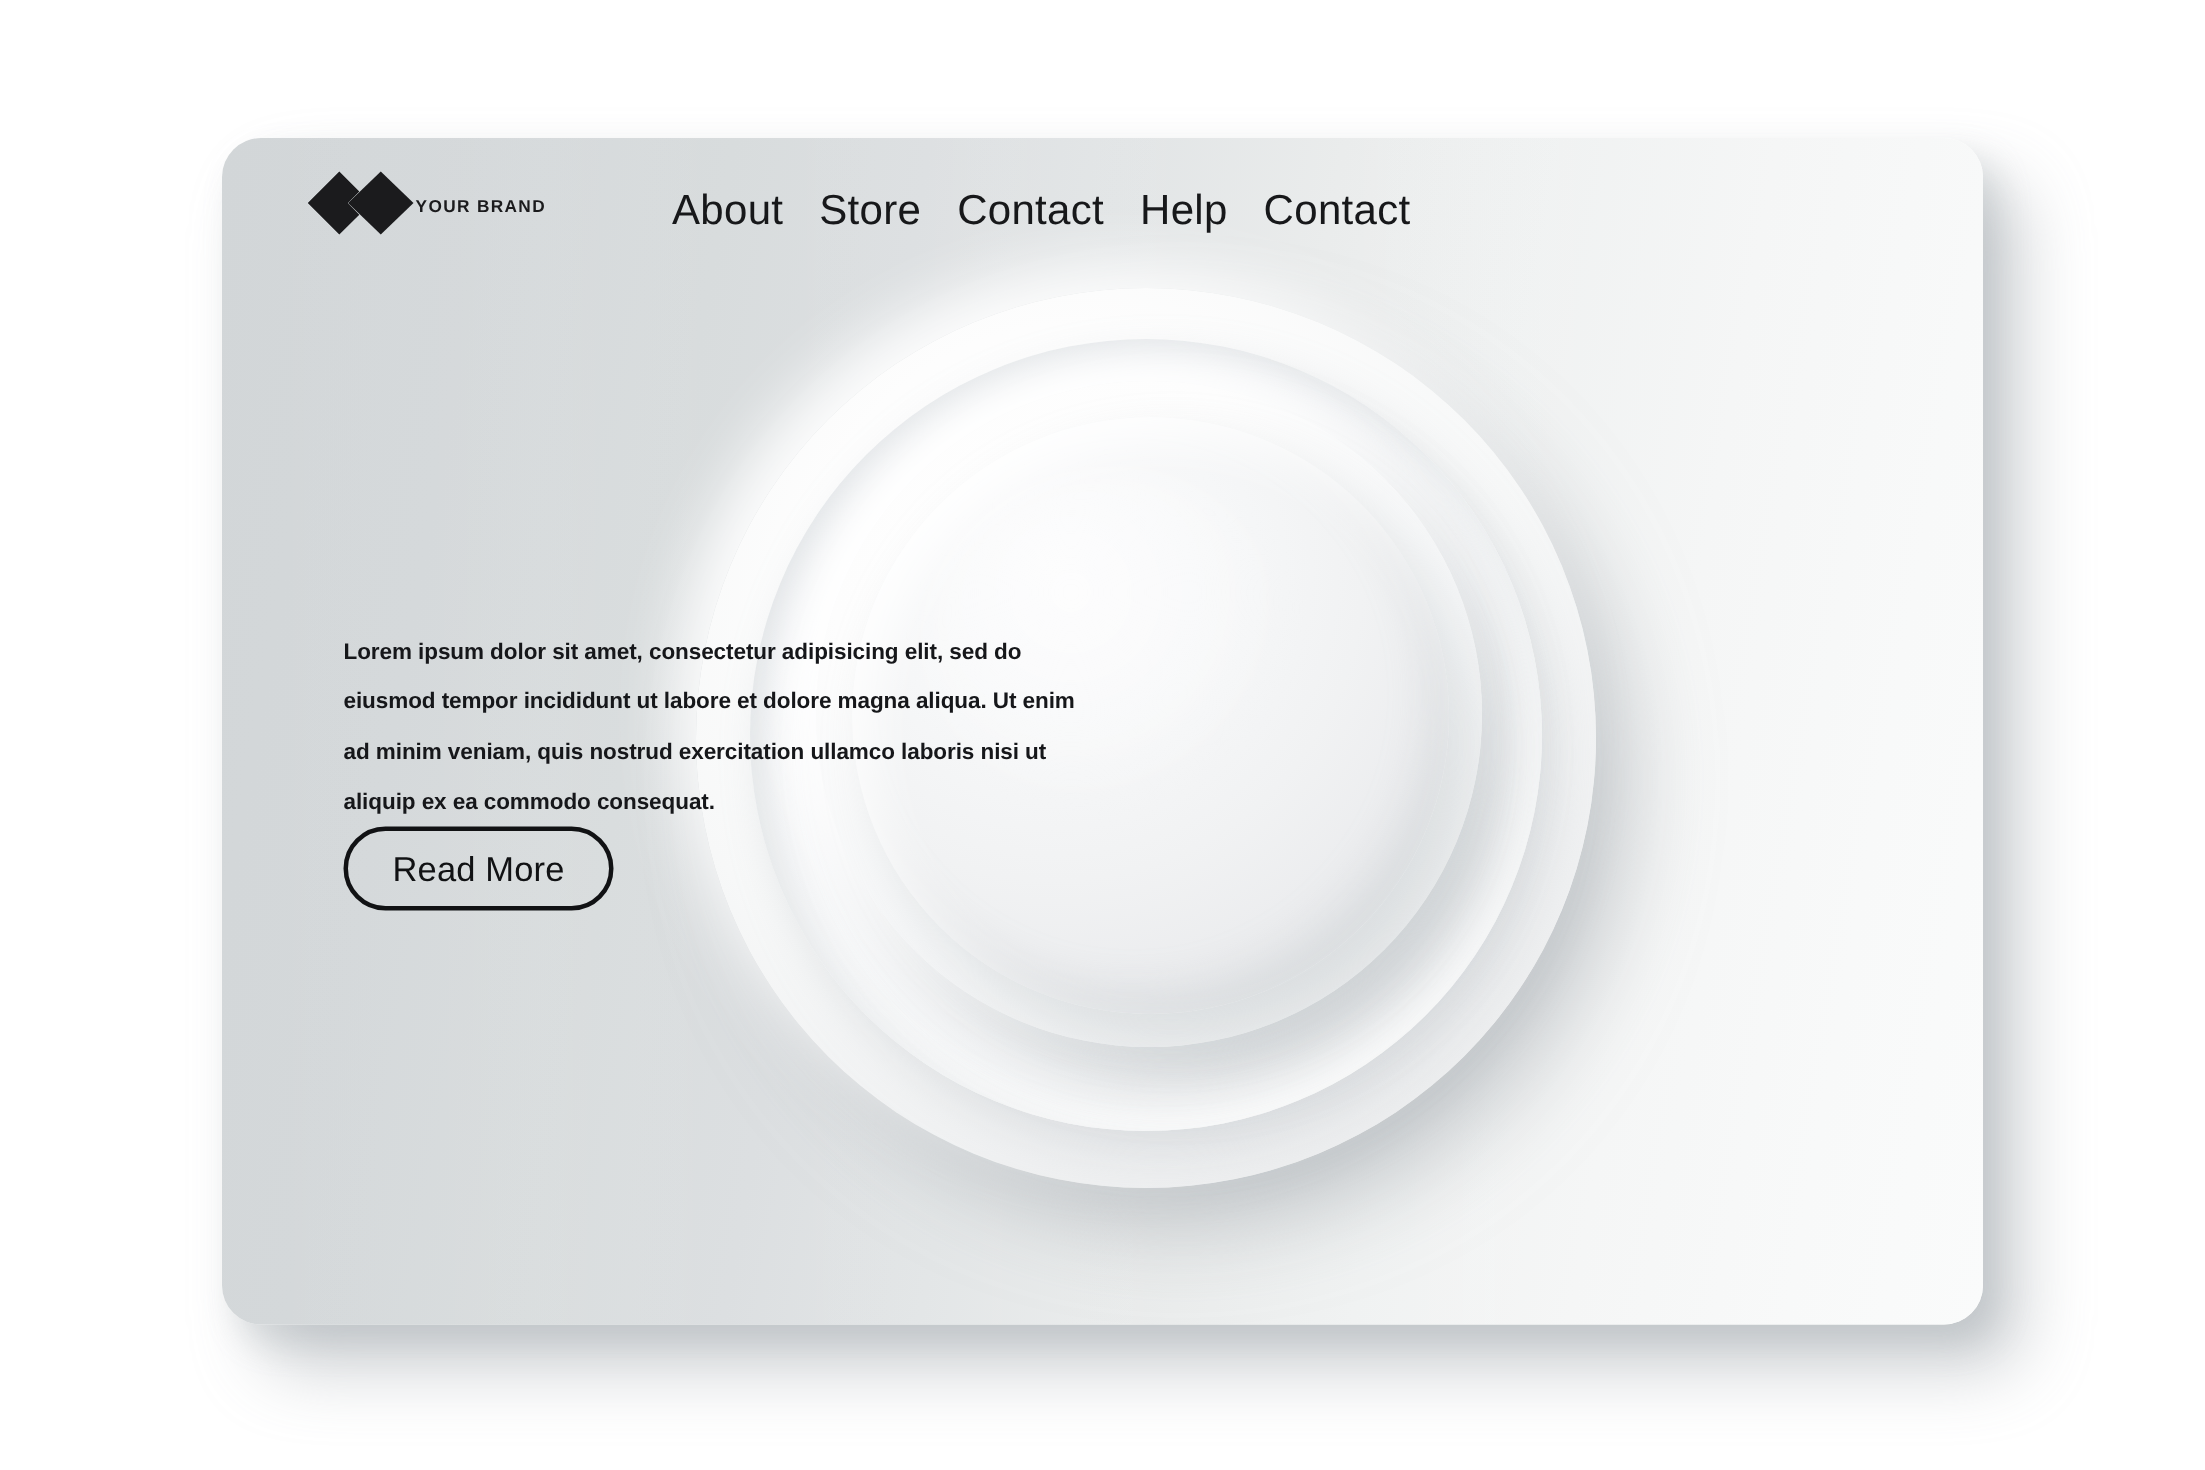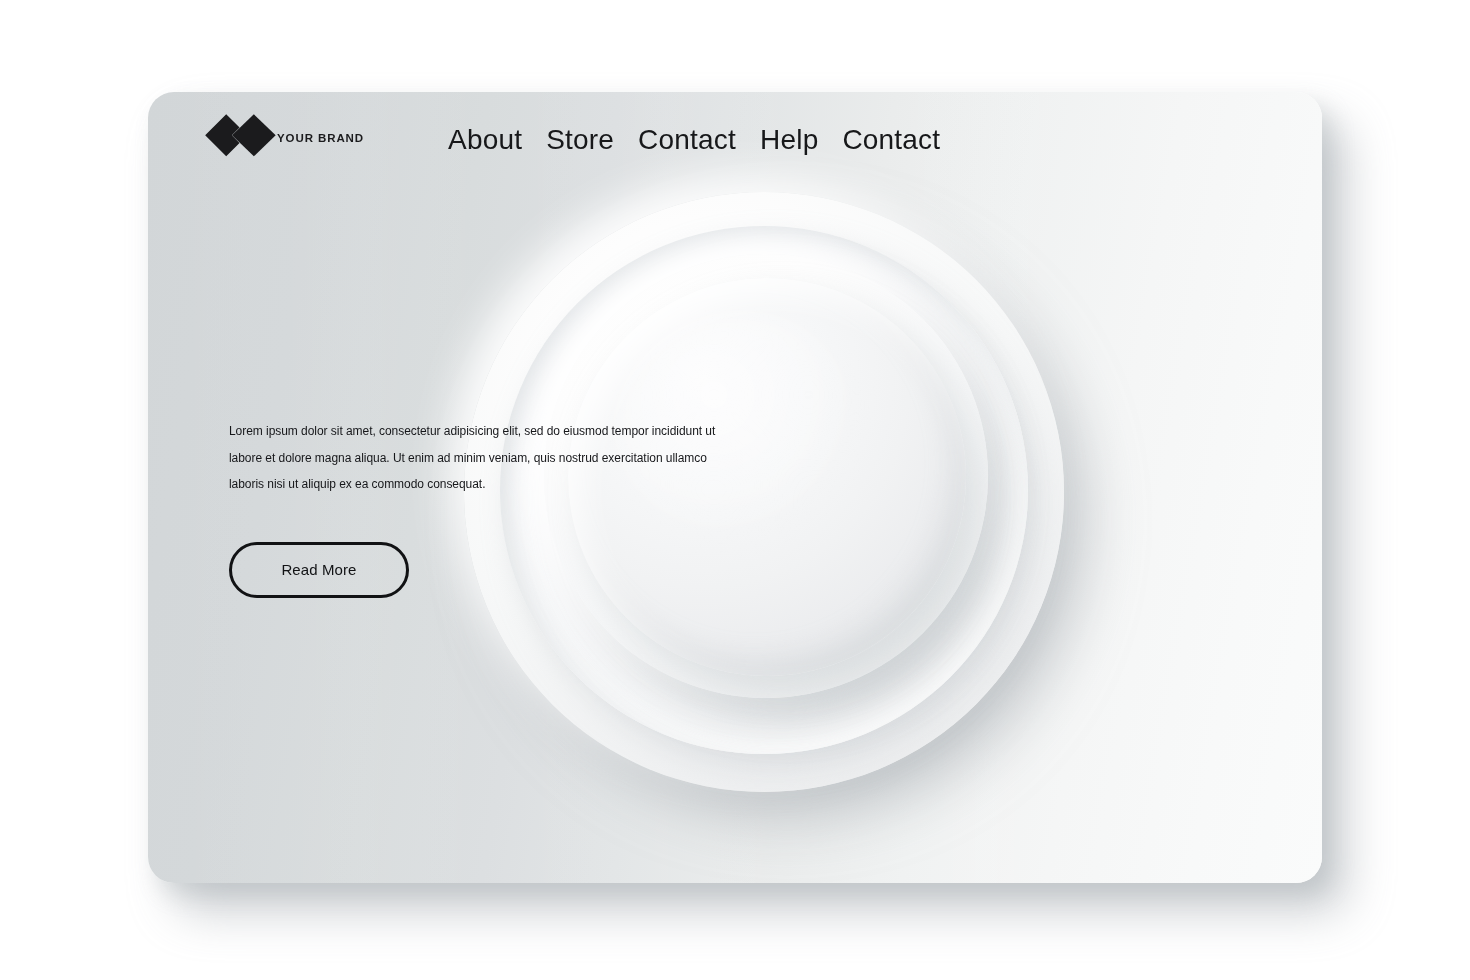--- a/index.html
+++ b/index.html
@@ -235,39 +235,38 @@
     line-height: 1.06;
     font-weight: bold;
     letter-spacing: -1.2px;
     color: #0e0f11;
     font-family: "Liberation Sans", sans-serif;
   }
 
   .hero-text {
     margin: 26px 0 0 0;
     width: 492px;
-    font-size: 12px;
-    font-weight: normal;
+    font-size: 15px;
+    font-weight: bold;
     line-height: 2.22;
     color: #16171a;
     letter-spacing: -0.05px;
     font-family: "Liberation Sans", sans-serif;
   }
 
   .btn-read-more {
-    margin-top: 44px;
     display: inline-flex;
     align-items: center;
     justify-content: center;
     width: 180px;
     height: 56px;
     border: 3px solid #111214;
     border-radius: 32px;
     background: transparent;
-    font-size: 15px;
+    font-size: 23px;
     font-weight: 400;
     color: #111214;
     letter-spacing: 0.1px;
     cursor: pointer;
     font-family: "Liberation Sans", sans-serif;
   }
 </style>
 </head>
 <body>
 

